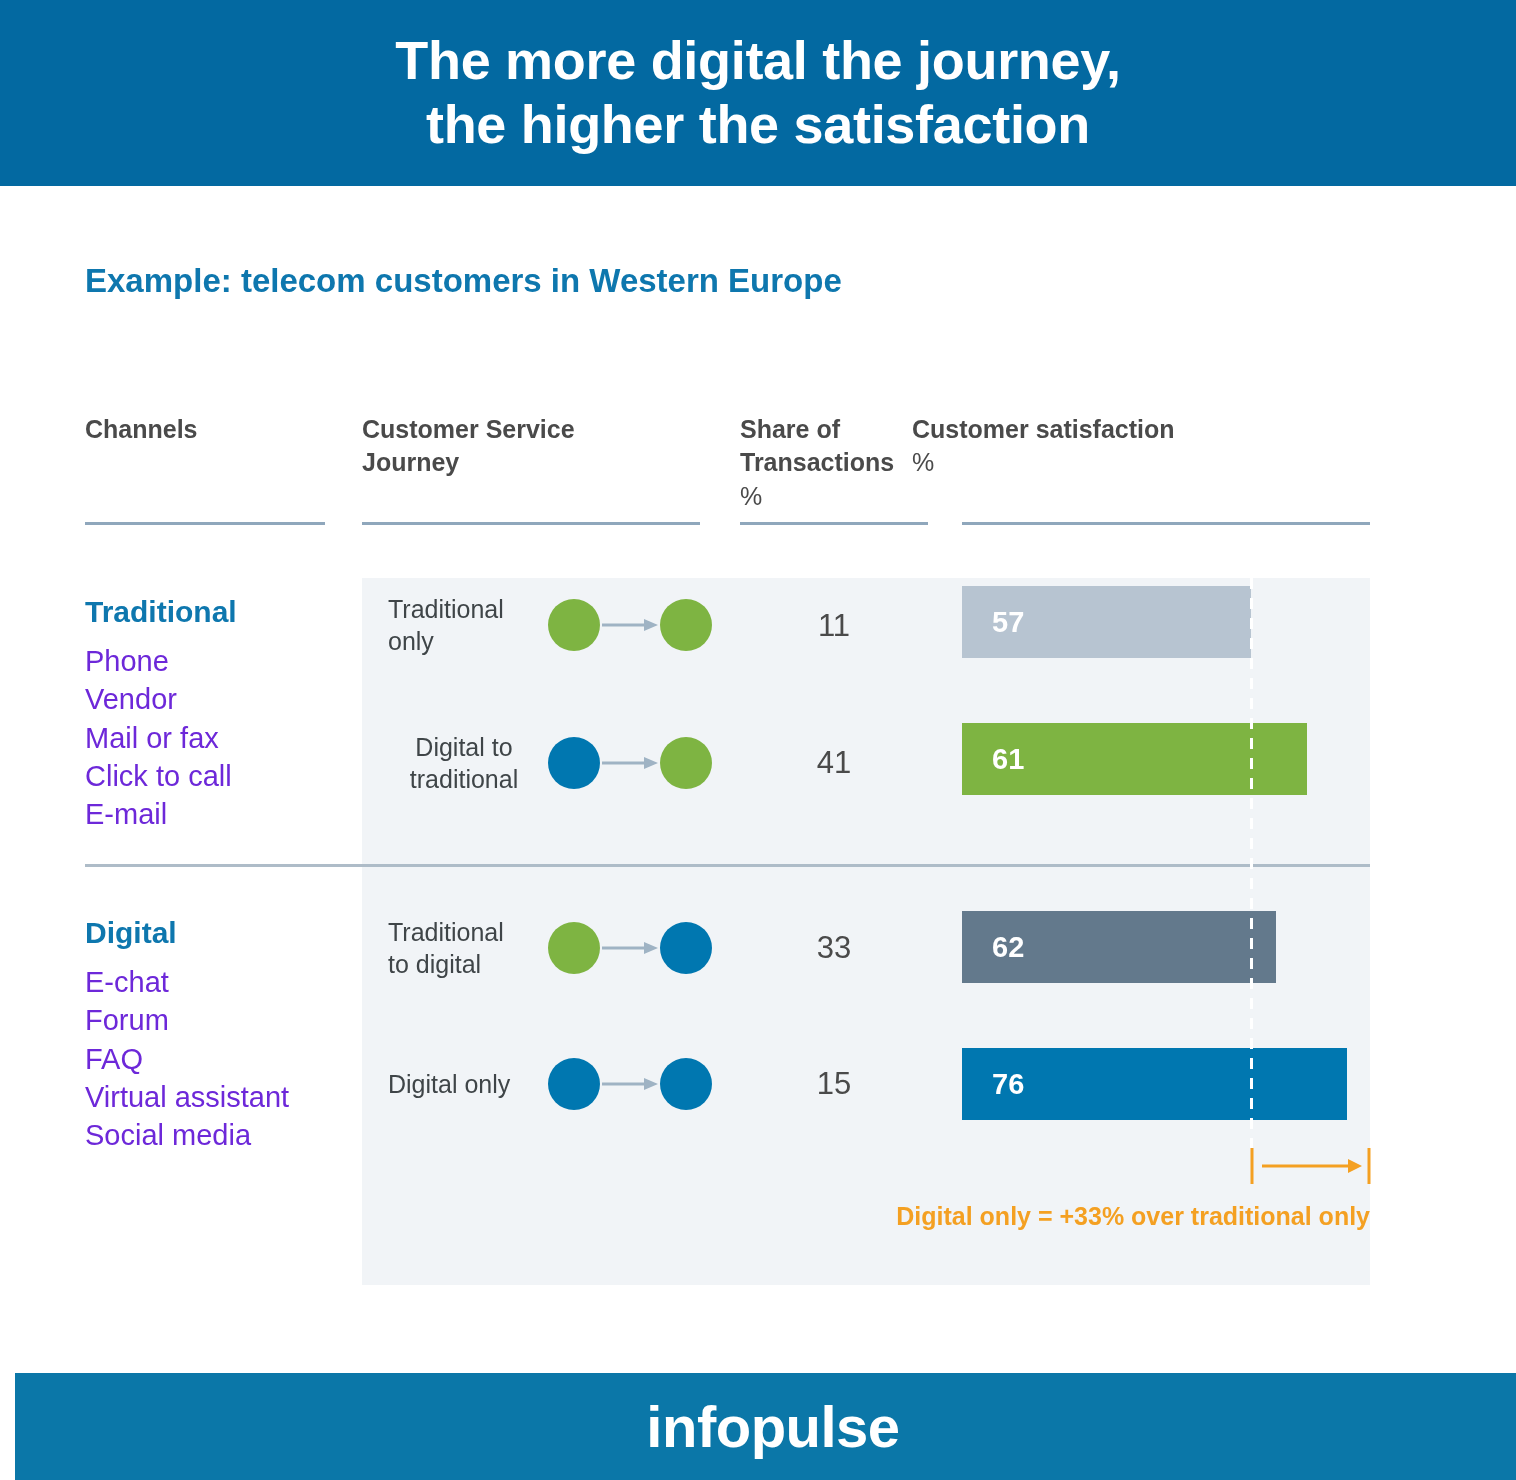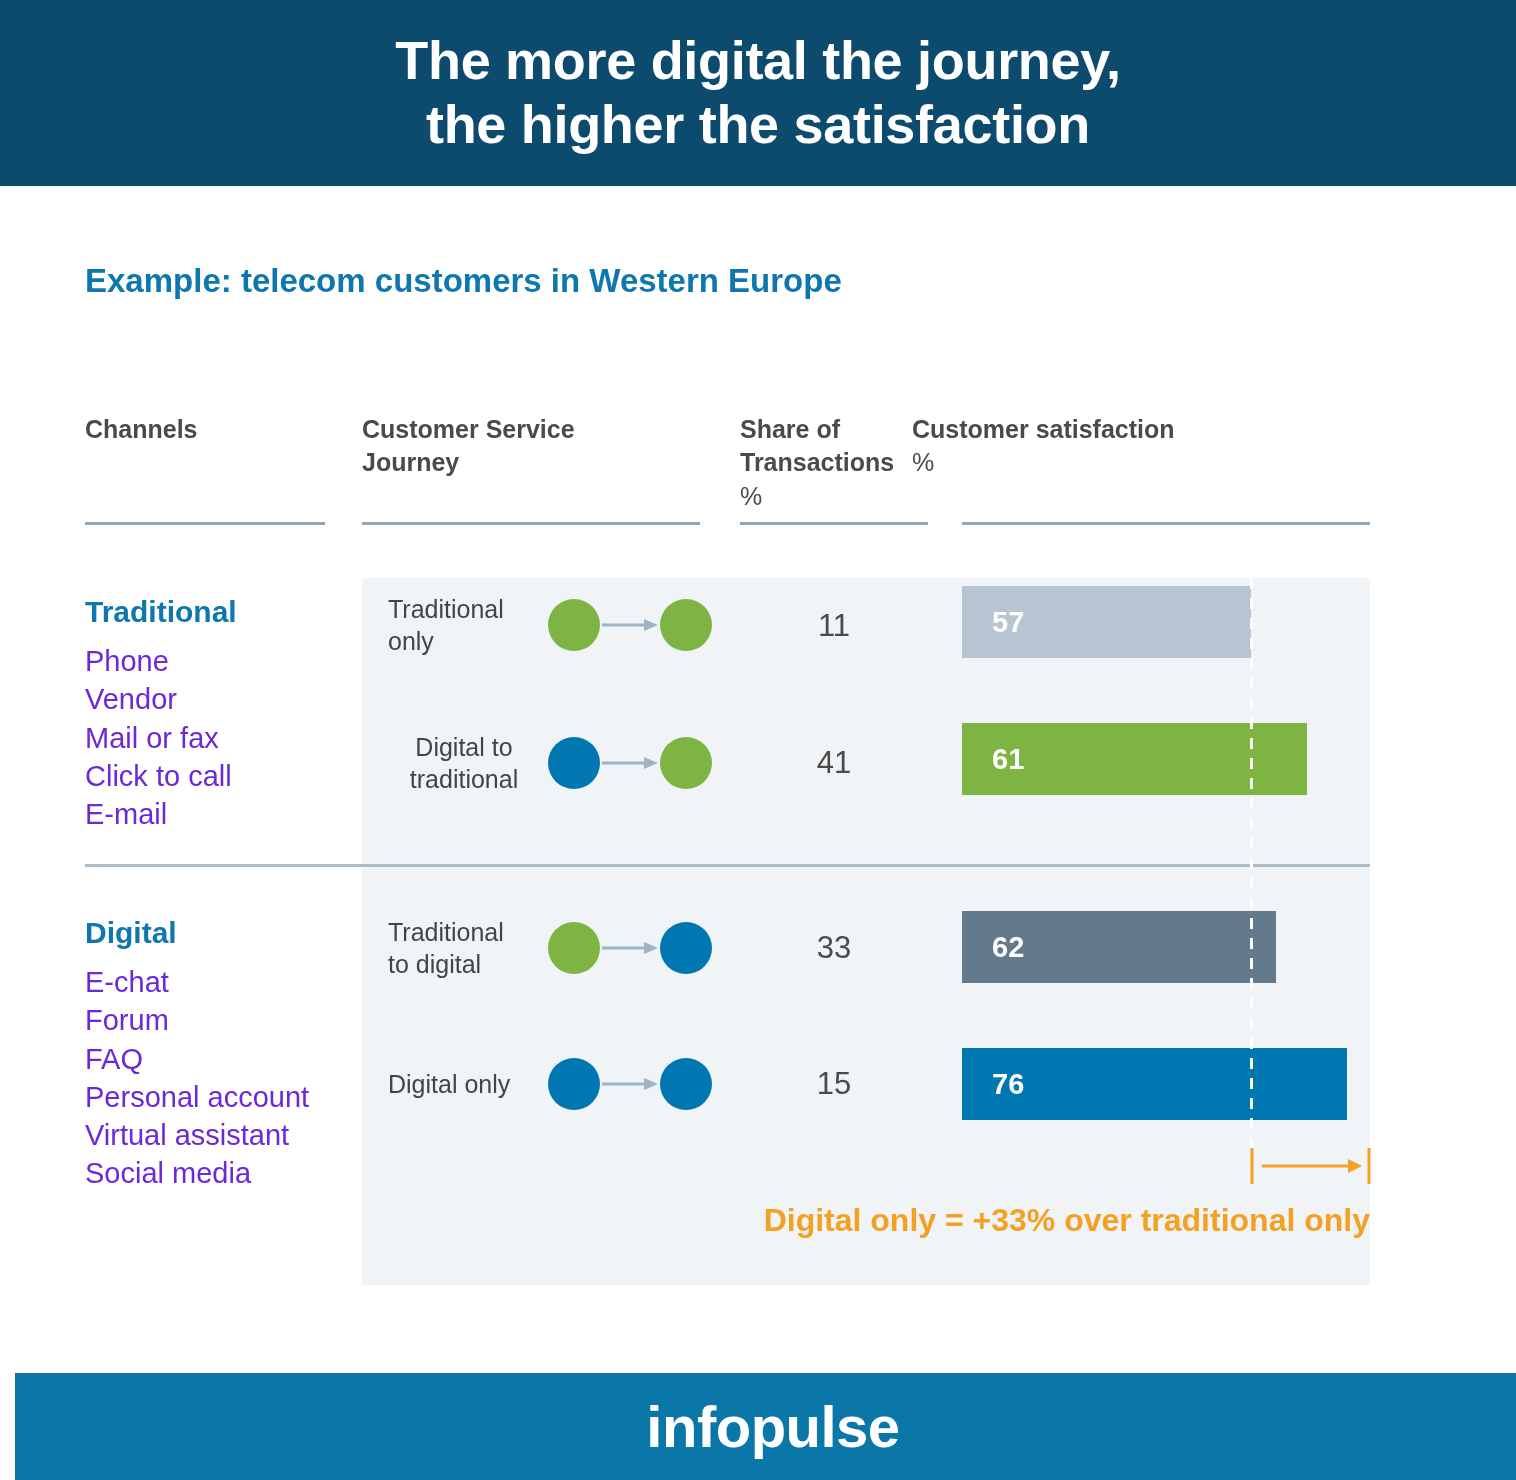--- a/index.html
+++ b/index.html
@@ -6,21 +6,21 @@
   body{
     width:1516px;height:1480px;
     background:#ffffff;
     font-family:"Liberation Sans", sans-serif;
     position:relative;
     overflow:hidden;
   }
   
   .header-band{
     position:absolute;left:0;top:0;width:1516px;height:186px;
-    background:#0c4a6e;
+    background:#0369a1;
     display:flex;align-items:center;justify-content:center;
   }
   .header-title{
     color:#ffffff;
     font-size:54px;
     font-weight:bold;
     line-height:1.18;
     text-align:center;
     letter-spacing:-0.3px;
     white-space:pre-line;
@@ -121,21 +121,21 @@
     position:absolute;left:1250px;top:578px;width:3px;height:570px;
     background:repeating-linear-gradient(to bottom,#ffffff 0,#ffffff 11px,rgba(255,255,255,0) 11px,rgba(255,255,255,0) 20px);
   }
 
   
   .gap-marker{
     position:absolute;left:1250px;top:1146px;width:122px;height:40px;
   }
   .callout-text{
     position:absolute;right:146px;top:1202px;
-    color:#F4A022;font-size:32px;font-weight:bold;
+    color:#F4A022;font-size:25px;font-weight:bold;
   }
 
   
   .footer-band{
     position:absolute;left:0;top:1373px;width:1516px;height:107px;
     background:#0B77A8;display:flex;align-items:center;justify-content:center;margin-left:15px;
   }
   .footer-logo{
     color:#ffffff;font-size:58px;font-weight:bold;letter-spacing:-0.5px;
   }
@@ -183,21 +183,20 @@
   <div class="chan">Mail or fax</div>
   <div class="chan">Click to call</div>
   <div class="chan">E-mail</div>
 </div>
 
 <div class="channel-group cg-digital">
   <div class="group-title">Digital</div>
   <div class="chan">E-chat</div>
   <div class="chan">Forum</div>
   <div class="chan">FAQ</div>
-  <div class="chan">Personal account</div>
   <div class="chan">Virtual assistant</div>
   <div class="chan">Social media</div>
 </div>
 
 <div class="jrow jr-0">
   <div class="jlabel">Traditional
 only</div>
   <div class="jnodes">
     <span class="dot green"></span>
     <span class="jarrow">

